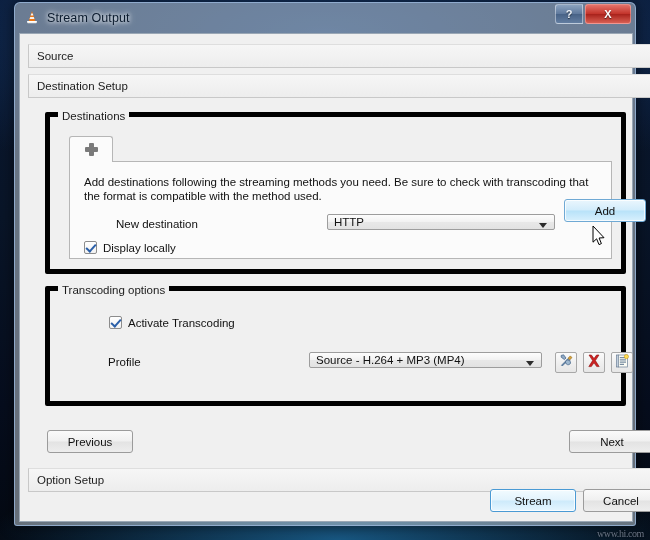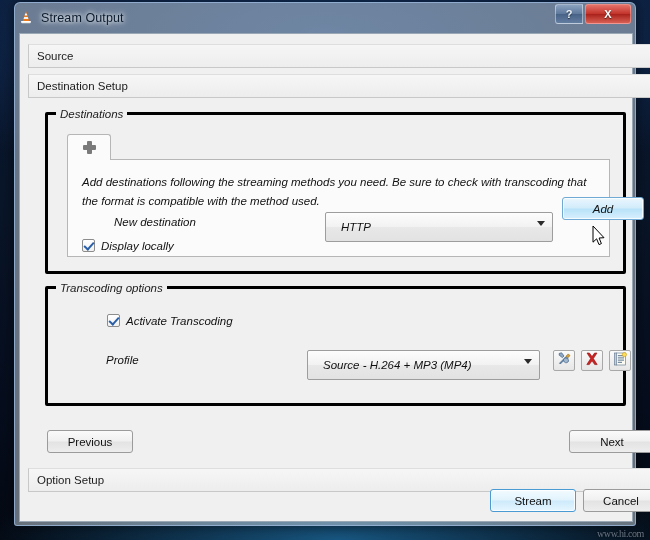--- a/index.html
+++ b/index.html
@@ -36,21 +36,21 @@
   }
 
   .titlebar {
     position: absolute;
     left: 0; top: 0;
     width: 100%;
     height: 30px;
     box-sizing: border-box;
     display: flex;
     align-items: center;
-    padding-left: 4px;
+    padding-left: 10px;
   }
 
   .vlc-cone {
     position: relative;
     width: 14px;
     height: 15px;
     margin-right: 8px;
     flex: none;
   }
 
@@ -125,25 +125,24 @@
     color: #1b1b1b;
     cursor: default;
   }
   #sec-source { top: 10px; }
   #sec-dest   { top: 40px; }
   #sec-option { top: 434px; }
 
   
   .groupbox {
     position: absolute;
-    border: 3px solid #000000;
+    border: 5px solid #000000;
     border-radius: 2px;
     box-sizing: border-box;
     background: transparent;
-    font-style: italic;
   }
   .group-title {
     position: absolute;
     top: -7px;
     left: 8px;
     background: #f0f0f0;
     padding: 0 4px;
     font-size: 11.5px;
     color: #1b1b1b;
     white-space: nowrap;
@@ -212,44 +211,44 @@
     border: 1px solid #b6b6b6;
   }
 
   .tab-desc {
     position: absolute;
     left: 14px;
     top: 13px;
     width: 516px;
     font-size: 11.5px;
     color: #111;
-    line-height: 19px;
+    line-height: 14px;
   }
 
   .row-label {
     position: absolute;
     font-size: 11.5px;
     color: #111;
     white-space: nowrap;
     padding-left: 32px;
   }
 
   
   .combo {
     position: absolute;
     box-sizing: border-box;
-    height: 30px;
+    height: 16px;
     background: linear-gradient(180deg, #fdfdfd 0%, #f2f2f2 48%, #e8e8e8 52%, #e2e2e2 100%);
     border: 1px solid #9d9d9d;
     border-radius: 2px;
     display: flex;
     align-items: center;
     font-size: 11.5px;
     color: #111;
-    padding-left: 15px;
+    padding-left: 6px;
     cursor: default;
   }
   .combo .arrow {
     position: absolute;
     right: 7px;
     top: 8px;
     width: 0; height: 0;
     border-left: 4.5px solid transparent;
     border-right: 4.5px solid transparent;
     border-top: 5px solid #2b2b2b;

